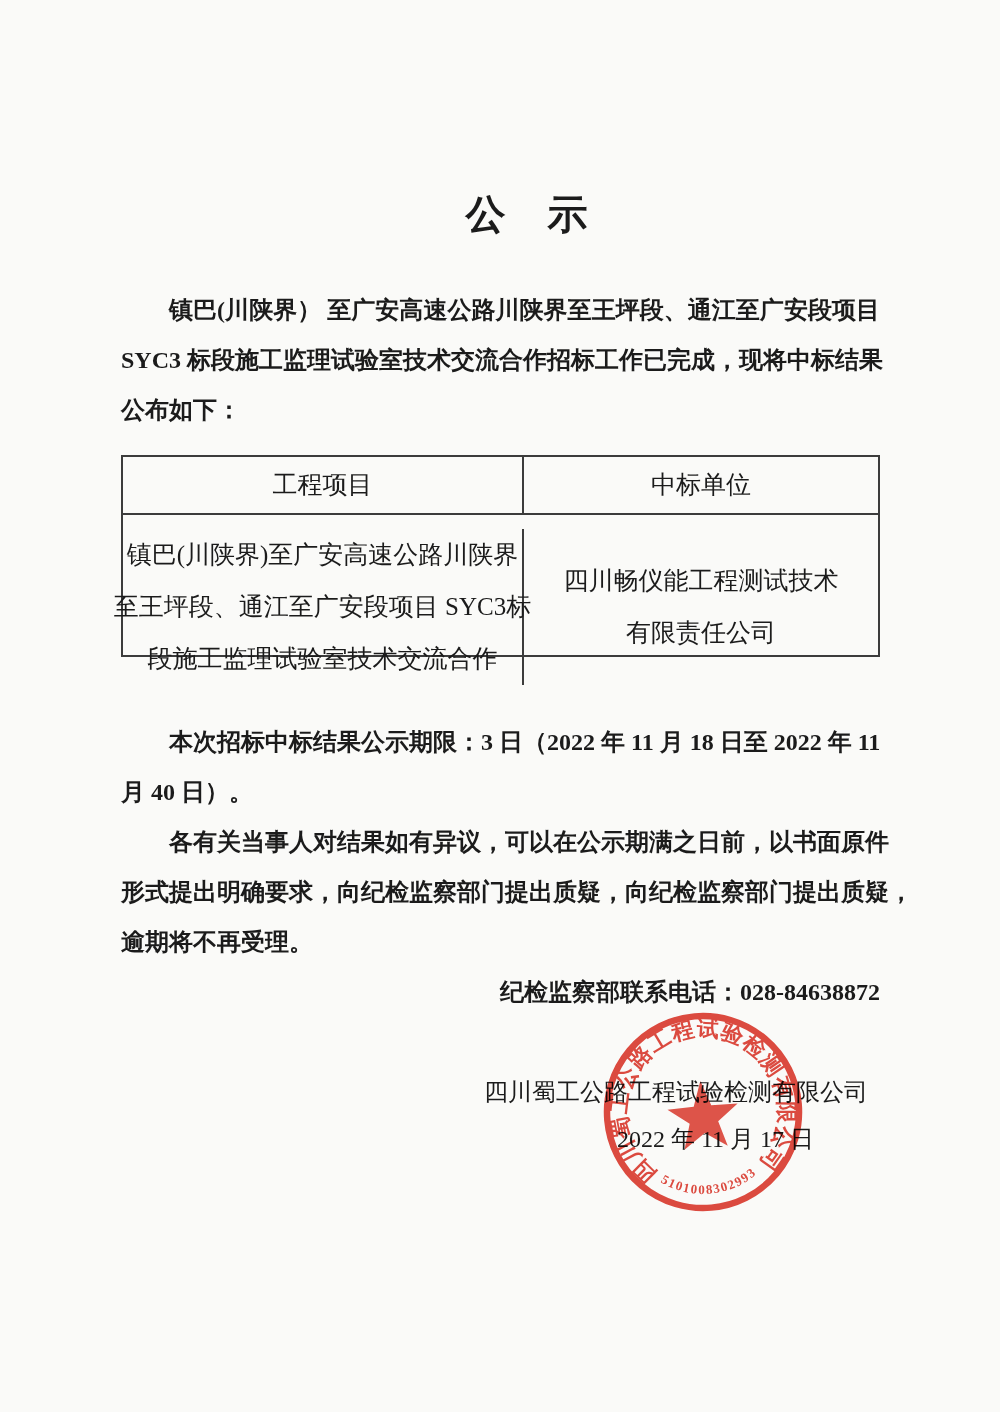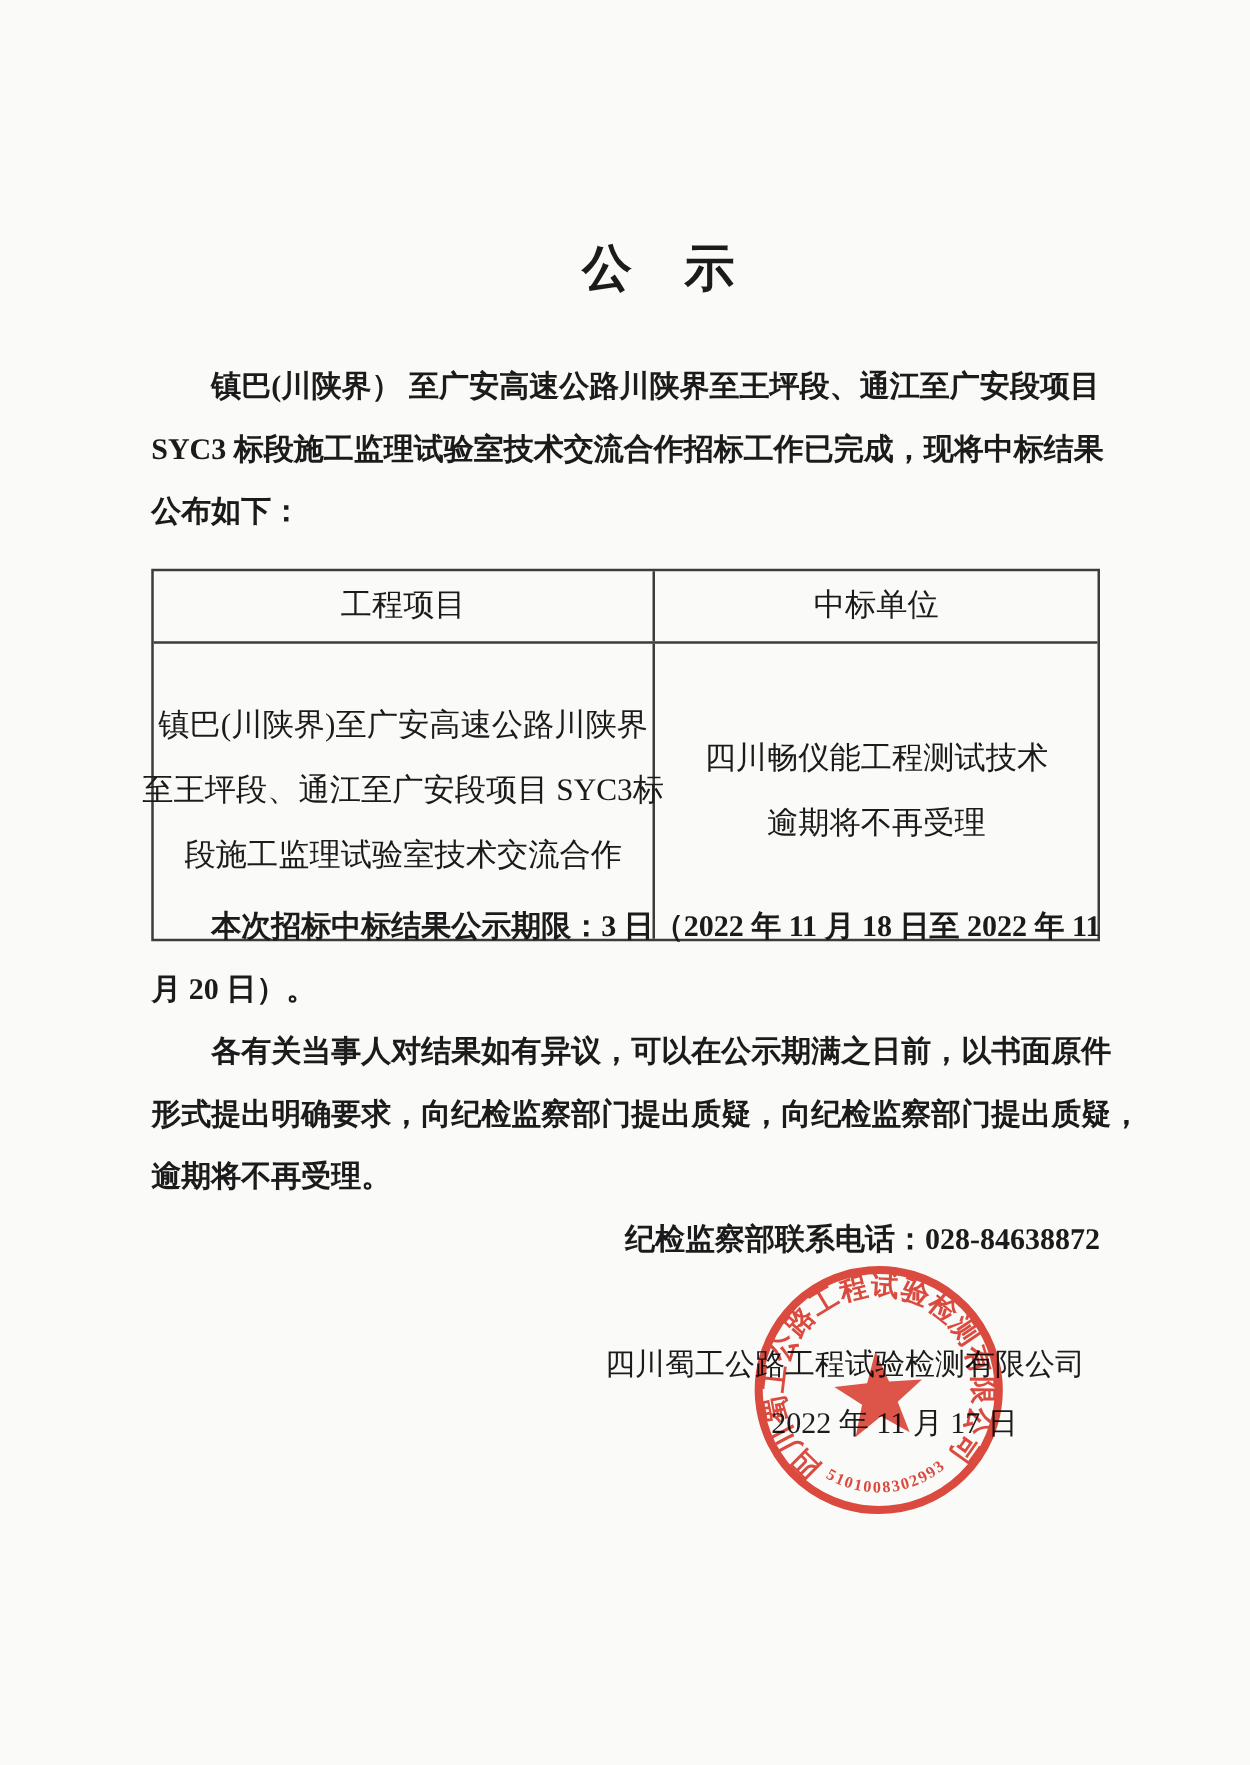--- a/index.html
+++ b/index.html
@@ -36,32 +36,32 @@
   .fill {
     text-align: justify;
     text-align-last: justify;
   }
   .indent { text-indent: 48px; text-align: right; }
 
   
   .results-table {
     position: absolute;
     left: 121px; top: 455px;
-    width: 759px; height: 298px;
+    width: 759px; height: 202px;
     box-sizing: border-box;
     border: 2px solid #3c3c3c;
     display: flex; flex-direction: column;
     font-size: 25px;
   }
   .thead {
     height: 56px; flex: 0 0 56px;
     border-bottom: 2px solid #3c3c3c;
     display: flex;
   }
-  .tbody { flex: 1 1 auto; display: flex; }
+  .tbody { flex: 1 1 auto; display: flex; margin-top: 14px; }
   .col-project { width: 401px; flex: 0 0 401px; border-right: 2px solid #3c3c3c; box-sizing: border-box; }
   .col-winner  { flex: 1 1 auto; }
   .cell {
     display: flex; flex-direction: column;
     align-items: center; justify-content: center;
     text-align: center;
   }
   .cell .cline { line-height: 52px; white-space: nowrap; }
 
   
@@ -111,28 +111,28 @@
     </div>
   </div>
   <div class="tbody">
     <div class="cell col-project">
       <div class="cline">镇巴(川陕界)至广安高速公路川陕界</div>
       <div class="cline">至王坪段、通江至广安段项目 SYC3标</div>
       <div class="cline">段施工监理试验室技术交流合作</div>
     </div>
     <div class="cell col-winner">
       <div class="cline">四川畅仪能工程测试技术</div>
-      <div class="cline">逾期将不再受理</div>
+      <div class="cline">有限责任公司</div>
     </div>
   </div>
 </div>
 
 <div class="textblock block-body">
   <div class="line fill indent">本次招标中标结果公示期限：3 日（2022 年 11 月 18 日至 2022 年 11</div>
-  <div class="line">月 20 日）。</div>
+  <div class="line">月 40 日）。</div>
   <div class="line fill indent">各有关当事人对结果如有异议，可以在公示期满之日前，以书面原件</div>
   <div class="line fill">形式提出明确要求，向纪检监察部门提出质疑，向纪检监察部门提出质疑，</div>
   <div class="line">逾期将不再受理。</div>
   <div class="line indent">纪检监察部联系电话：028-84638872</div>
 </div>
 
 <div class="sig-company">四川蜀工公路工程试验检测有限公司</div>
 <div class="sig-date">2022 年 11 月 17 日</div>
 
 <div class="stamp">

